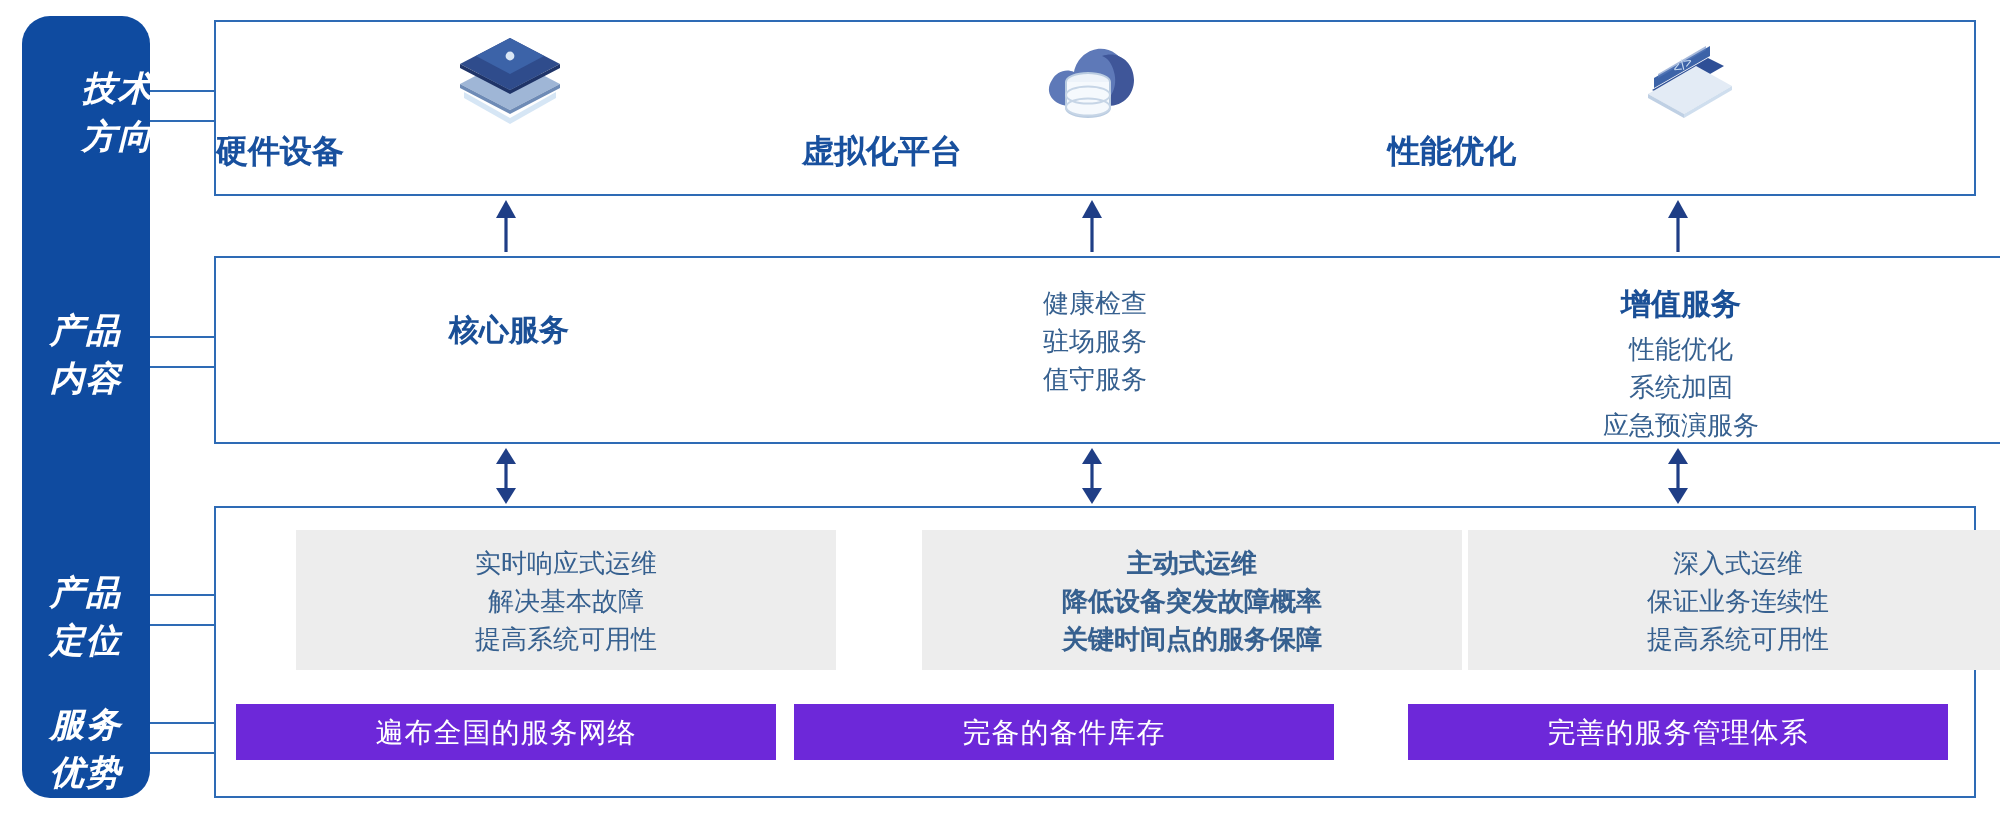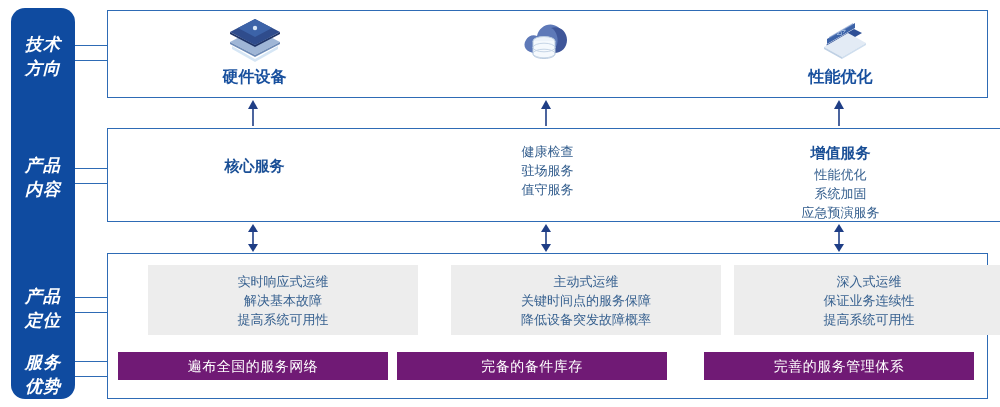--- a/index.html
+++ b/index.html
@@ -37,21 +37,21 @@
     width: 64px;
     text-align: center;
     color: #ffffff;
     font-weight: bold;
     font-style: italic;
     font-size: 17px;
     line-height: 24px;
     letter-spacing: 1px;
   }
   .sidebar-item .ln { display: block; }
-  #sb-0 { top: 25px; }
+  #sb-0 { top: 25px; margin-left: 16px; }
   #sb-1 { top: 146px; }
   #sb-2 { top: 277px; }
   #sb-3 { top: 343px; }
 
   
   .stub {
     position: absolute;
     height: 0;
     border-top: 1.5px solid #2E6BB5;
   }
@@ -76,21 +76,21 @@
   }
   .tech-col .icon-wrap {
     height: 56px;
     display: flex;
     align-items: center;
     justify-content: center;
     padding-top: 4px;
     box-sizing: border-box;
   }
   .tech-col .tech-label {
-    text-align: center;
+    text-align: left;
     font-size: 16px;
     font-weight: bold;
     color: #18509E;
     line-height: 20px;
   }
 
   
   .content-col {
     position: absolute;
     top: 0;
@@ -132,21 +132,21 @@
     font-size: 13px;
     color: #36608F;
     line-height: 19px;
     text-align: center;
   }
   .blue-bar {
     position: absolute;
     top: 352px;
     width: 270px;
     height: 28px;
-    background: #701a75;
+    background: #6d28d9;
     display: flex;
     align-items: center;
     justify-content: center;
   }
   .blue-bar .b-label {
     font-size: 14px;
     color: #ffffff;
     line-height: 18px;
     letter-spacing: .5px;
   }
@@ -215,20 +215,21 @@
       <div class="icon-wrap">
         <svg class="iso-icon" width="60" height="52" viewBox="0 0 60 52" aria-hidden="true">
           <path d="M18 38 C8 38 4 31 8 25 C10 21 15 19 19 21 C21 11 32 6 40 12 C47 17 48 25 45 30 C43 36 37 38 31 38 Z" fill="#5E79B8"></path>
           <path d="M33 13 C41 10 49 16 49 25 C49 32 44 38 36 38 L31 38 C38 35 41 28 39 21 C38 17 36 14 33 13 Z" fill="#3F5699"></path>
           <ellipse cx="26" cy="26" rx="11" ry="4.5" fill="#EDF3FA" stroke="#B9CBE0" stroke-width="1"></ellipse>
           <path d="M15 26 L15 39 C15 41.5 20 43.5 26 43.5 C32 43.5 37 41.5 37 39 L37 26" fill="#F5F9FD" stroke="#B9CBE0" stroke-width="1"></path>
           <ellipse cx="26" cy="32.5" rx="11" ry="4.3" fill="none" stroke="#C6D5E6" stroke-width="1"></ellipse>
           <ellipse cx="26" cy="38.5" rx="11" ry="4.3" fill="none" stroke="#C6D5E6" stroke-width="1"></ellipse>
         </svg>
       </div>
+      <div class="tech-label">虚拟化平台</div>
     </div>
 
     <div class="tech-col" style="left:586px;">
       <div class="icon-wrap">
         <svg class="iso-icon" width="62" height="52" viewBox="0 0 62 52" aria-hidden="true">
 
           <polygon points="16,30 44,14 52,18 24,34" fill="#2E4F96"></polygon>
           <polygon points="16,30 16,12 44,-4 44,14" fill="#2E4F96" opacity="0"></polygon>
           <polygon points="17,29 45,13 45,8 17,24" fill="#3C63A8"></polygon>
           <polygon points="19,24 43,10 43,8 19,22" fill="#5C80BD" opacity=".55"></polygon>
@@ -305,24 +306,24 @@
     </svg>
   </div>
 
   <div class="panel" id="panel-bottom"></div>
 
   <div class="gray-box" style="left:118px;">
     <div class="g-line">实时响应式运维</div>
     <div class="g-line">解决基本故障</div>
     <div class="g-line">提高系统可用性</div>
   </div>
-  <div class="gray-box" style="left:421px;">
+  <div class="gray-box" style="left:431px;font-weight:bold;">
     <div class="g-line">主动式运维</div>
+    <div class="g-line">降低设备突发故障概率</div>
     <div class="g-line">关键时间点的服务保障</div>
-    <div class="g-line">降低设备突发故障概率</div>
   </div>
   <div class="gray-box" style="left:704px;">
     <div class="g-line">深入式运维</div>
     <div class="g-line">保证业务连续性</div>
     <div class="g-line">提高系统可用性</div>
   </div>
 
   <div class="blue-bar" style="left:118px;">
     <span class="b-label">遍布全国的服务网络</span>
   </div>

